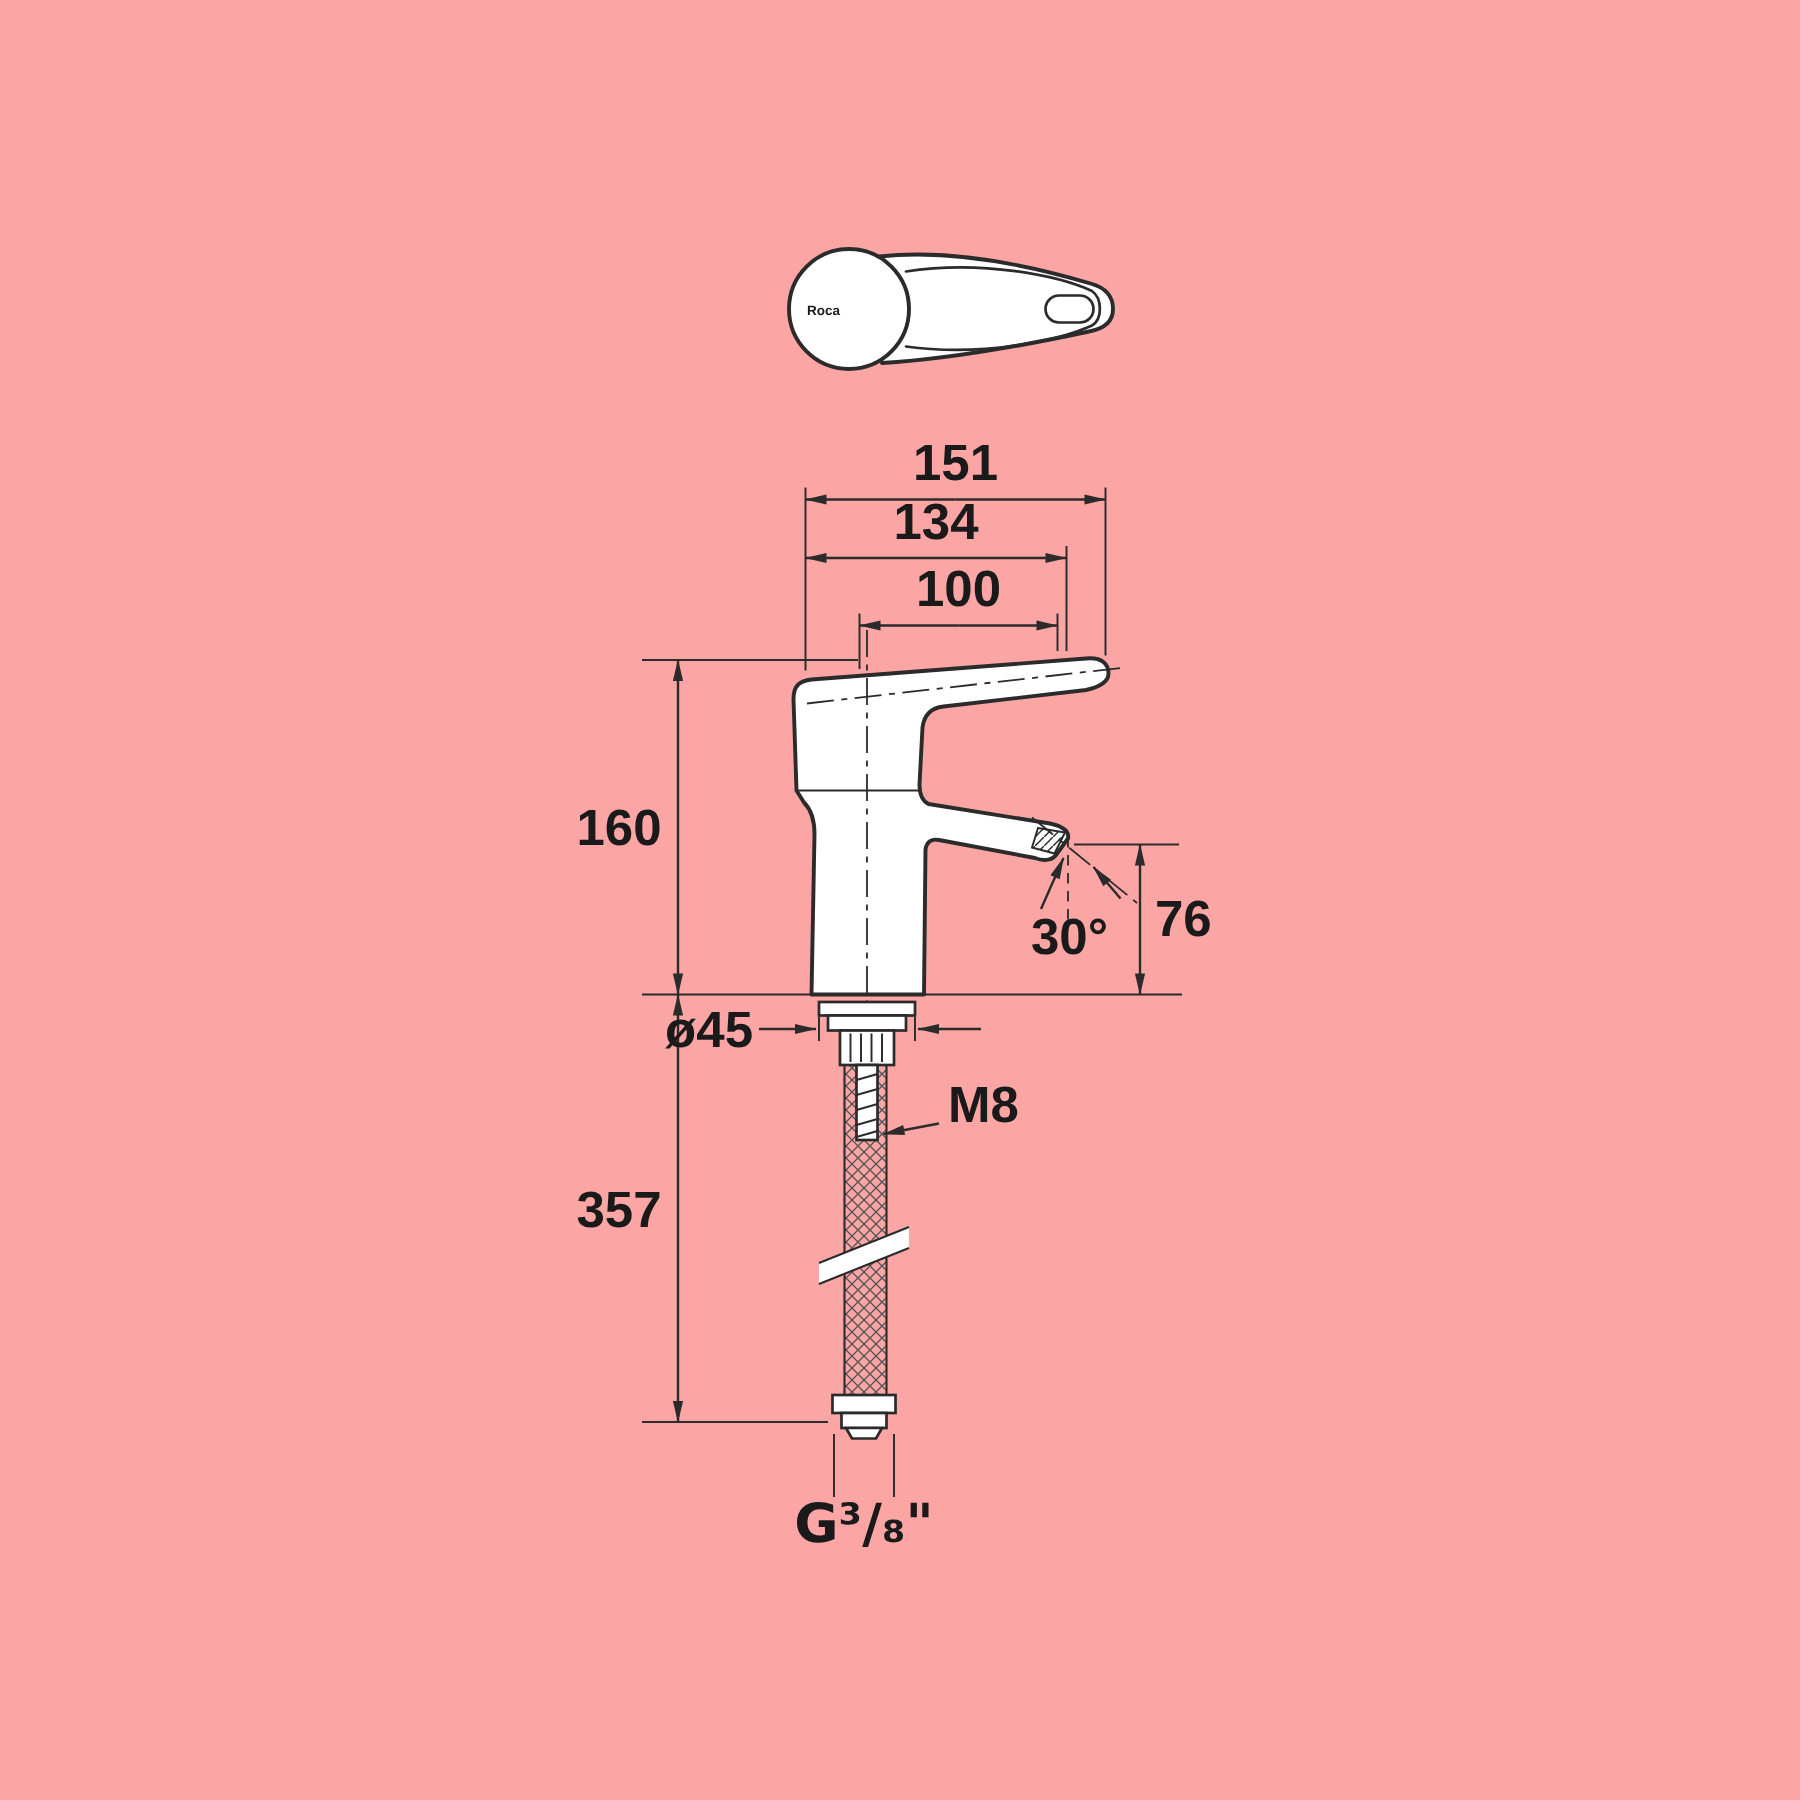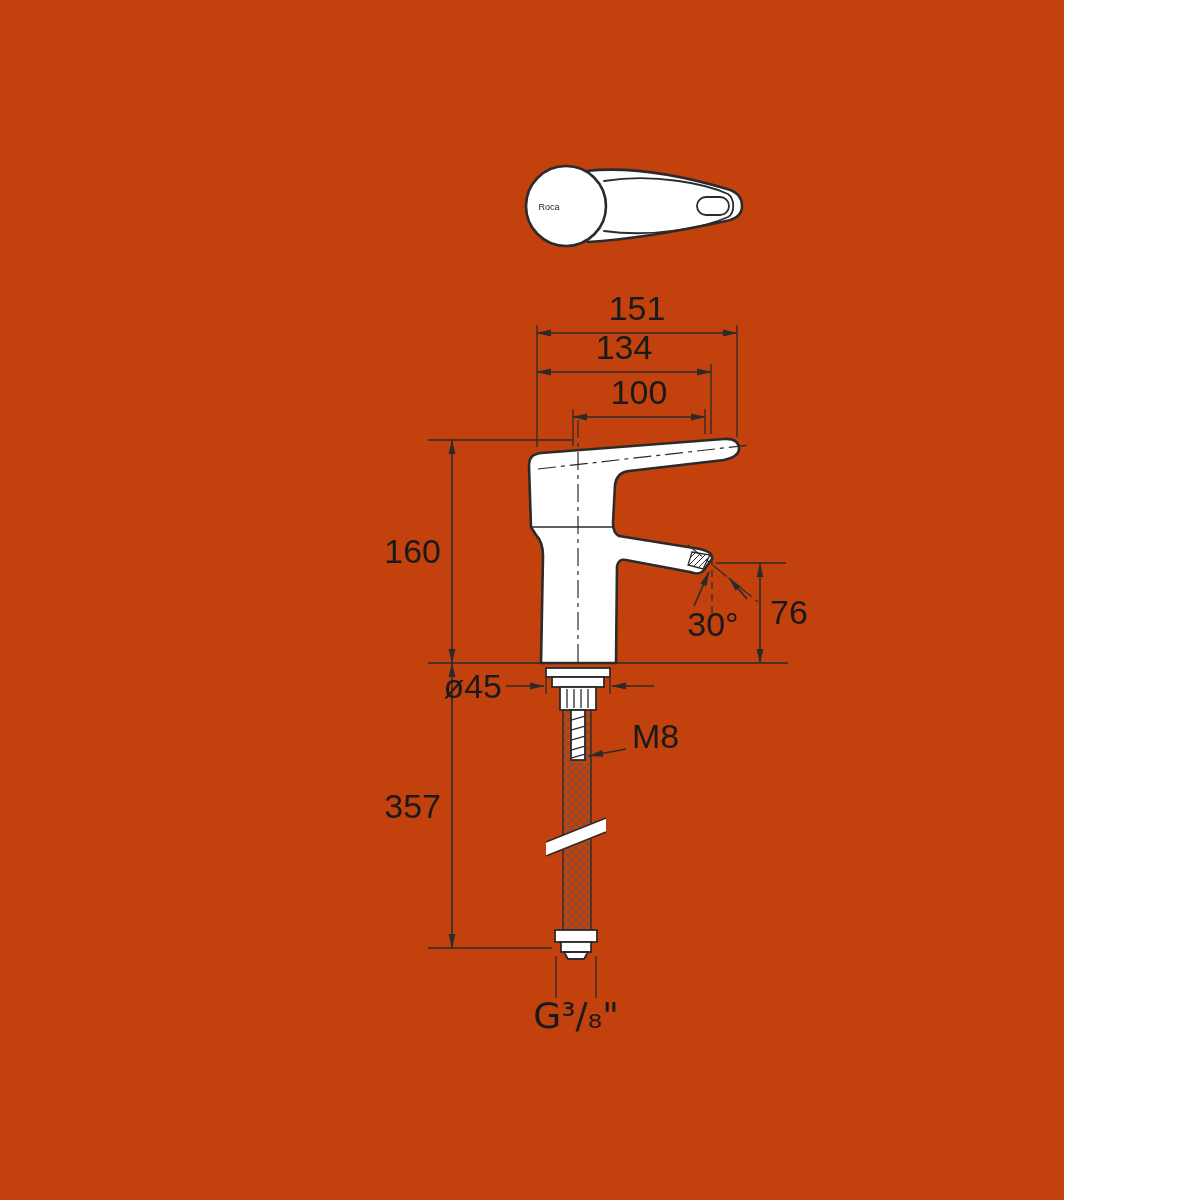--- a/index.html
+++ b/index.html
@@ -1,16 +1,16 @@
 <!DOCTYPE html>
 <html><head>
 <meta charset="utf-8">
 <style>
   html,body { margin:0; padding:0; background:#ffffff; }
-  #stage { width:1064px; height:1200px; position:relative; background:#c2410c; overflow:hidden; }
+  #stage { width:1200px; height:1200px; position:relative; background:#fca5a5; overflow:hidden;font-weight:bold; }
   svg { display:block; }
   .outline { fill:#ffffff; stroke:#2b2b2b; stroke-width:2.6; stroke-linejoin:round; stroke-linecap:round; }
   .inner   { fill:none; stroke:#2b2b2b; stroke-width:1.8; stroke-linejoin:round; stroke-linecap:round; }
   .hw      { fill:#ffffff; stroke:#2b2b2b; stroke-width:1.8; }
   .detail  { fill:none; stroke:#2b2b2b; stroke-width:1.4; }
   .thin    { fill:none; stroke:#2b2b2b; stroke-width:1.3; }
   .dim     { fill:none; stroke:#2b2b2b; stroke-width:1.6; }
   .cl      { fill:none; stroke:#2b2b2b; stroke-width:1.2; stroke-dasharray:18 5 4 5; }
   .dash    { fill:none; stroke:#2b2b2b; stroke-width:1.2; stroke-dasharray:7 5; }
   .dtext   { font-family:"Liberation Sans","DejaVu Sans",sans-serif; font-size:34px; fill:#1a1a1a; }

